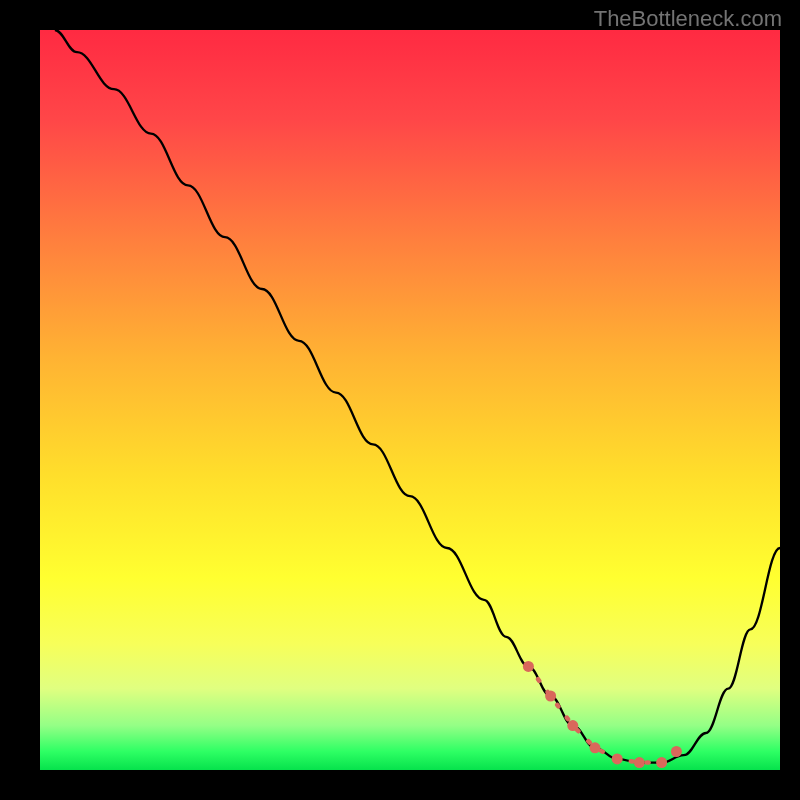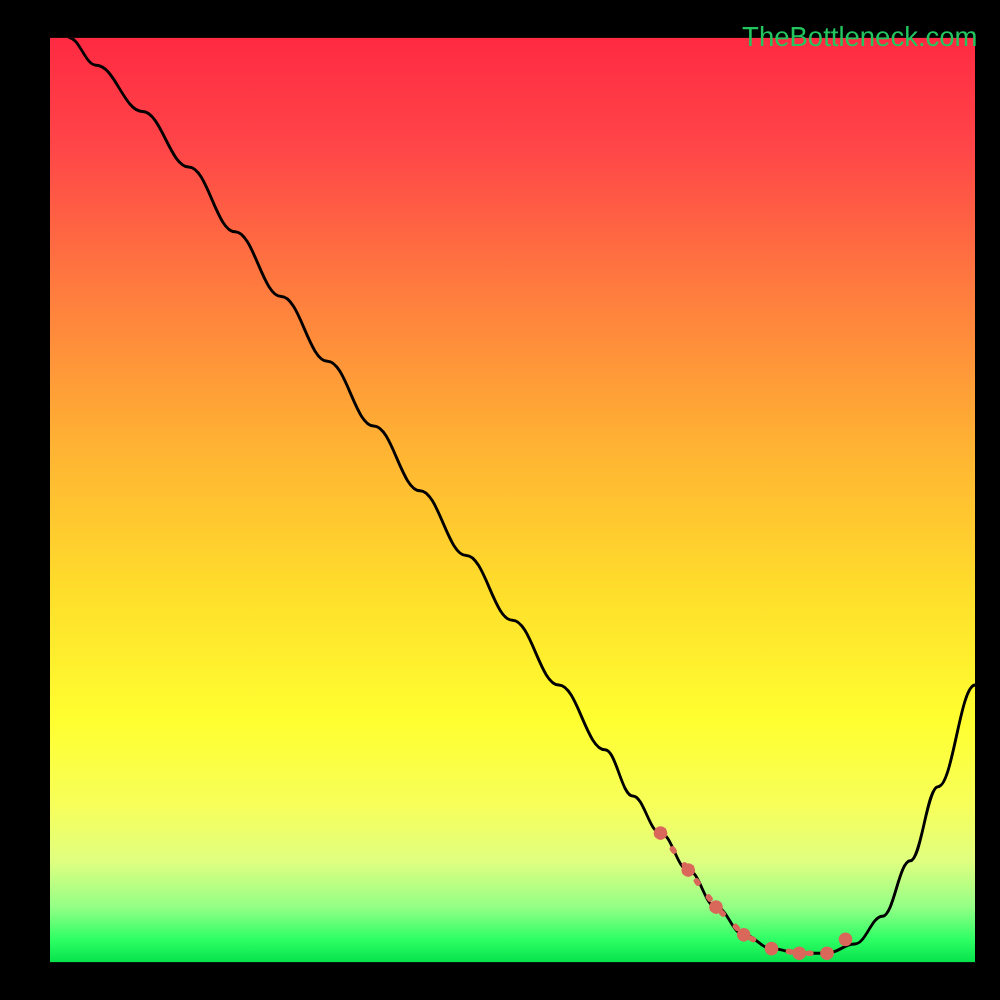--- a/index.html
+++ b/index.html
@@ -12,23 +12,23 @@
     font-family: Arial, sans-serif;
   }
   .container {
     width: 800px;
     height: 800px;
     position: relative;
     background: #000;
   }
   .watermark {
     position: absolute;
-    top: 17px;
+    top: 6px;
     right: 18px;
-    color: #22c55e;
+    color: #737373;
     font-size: 22px;
     font-weight: 500;
     z-index: 10;
   }
   .plot-area {
     position: absolute;
     left: 40px;
     top: 30px;
     width: 740px;
     height: 740px;

